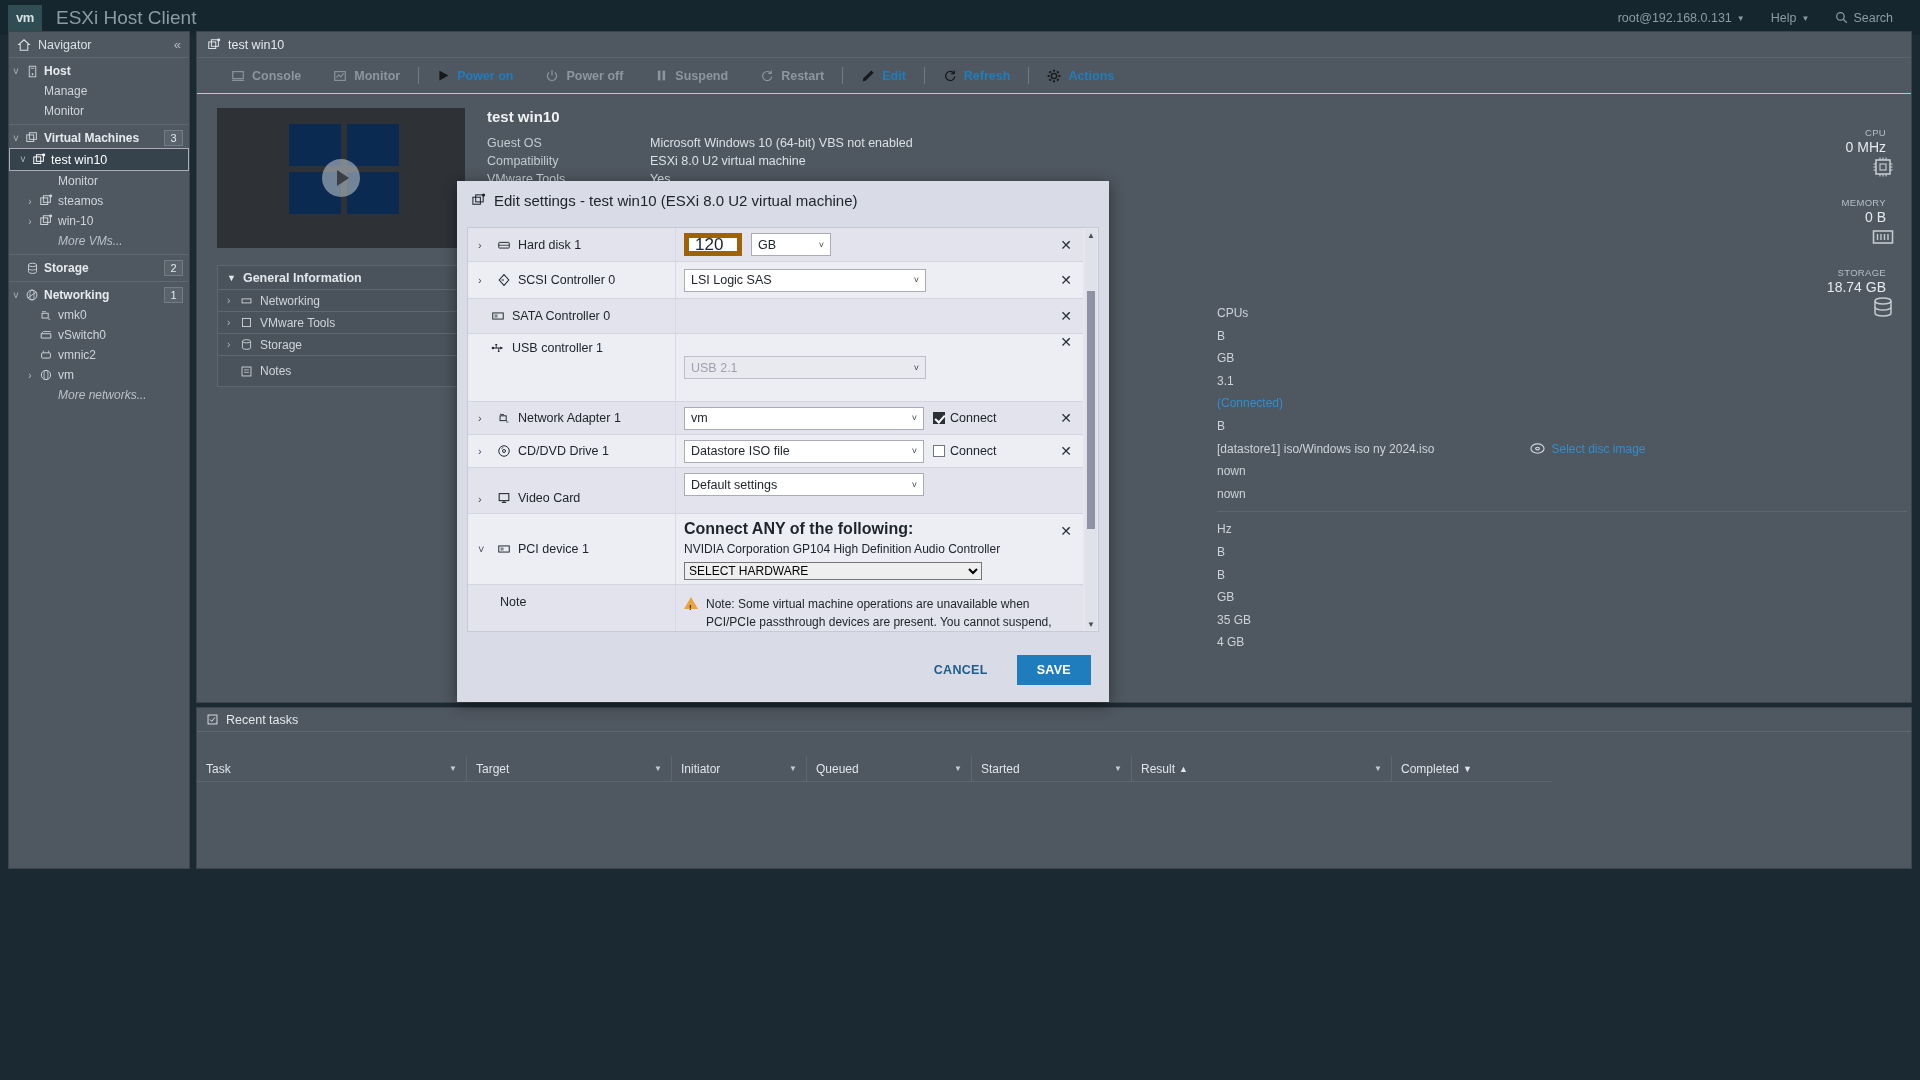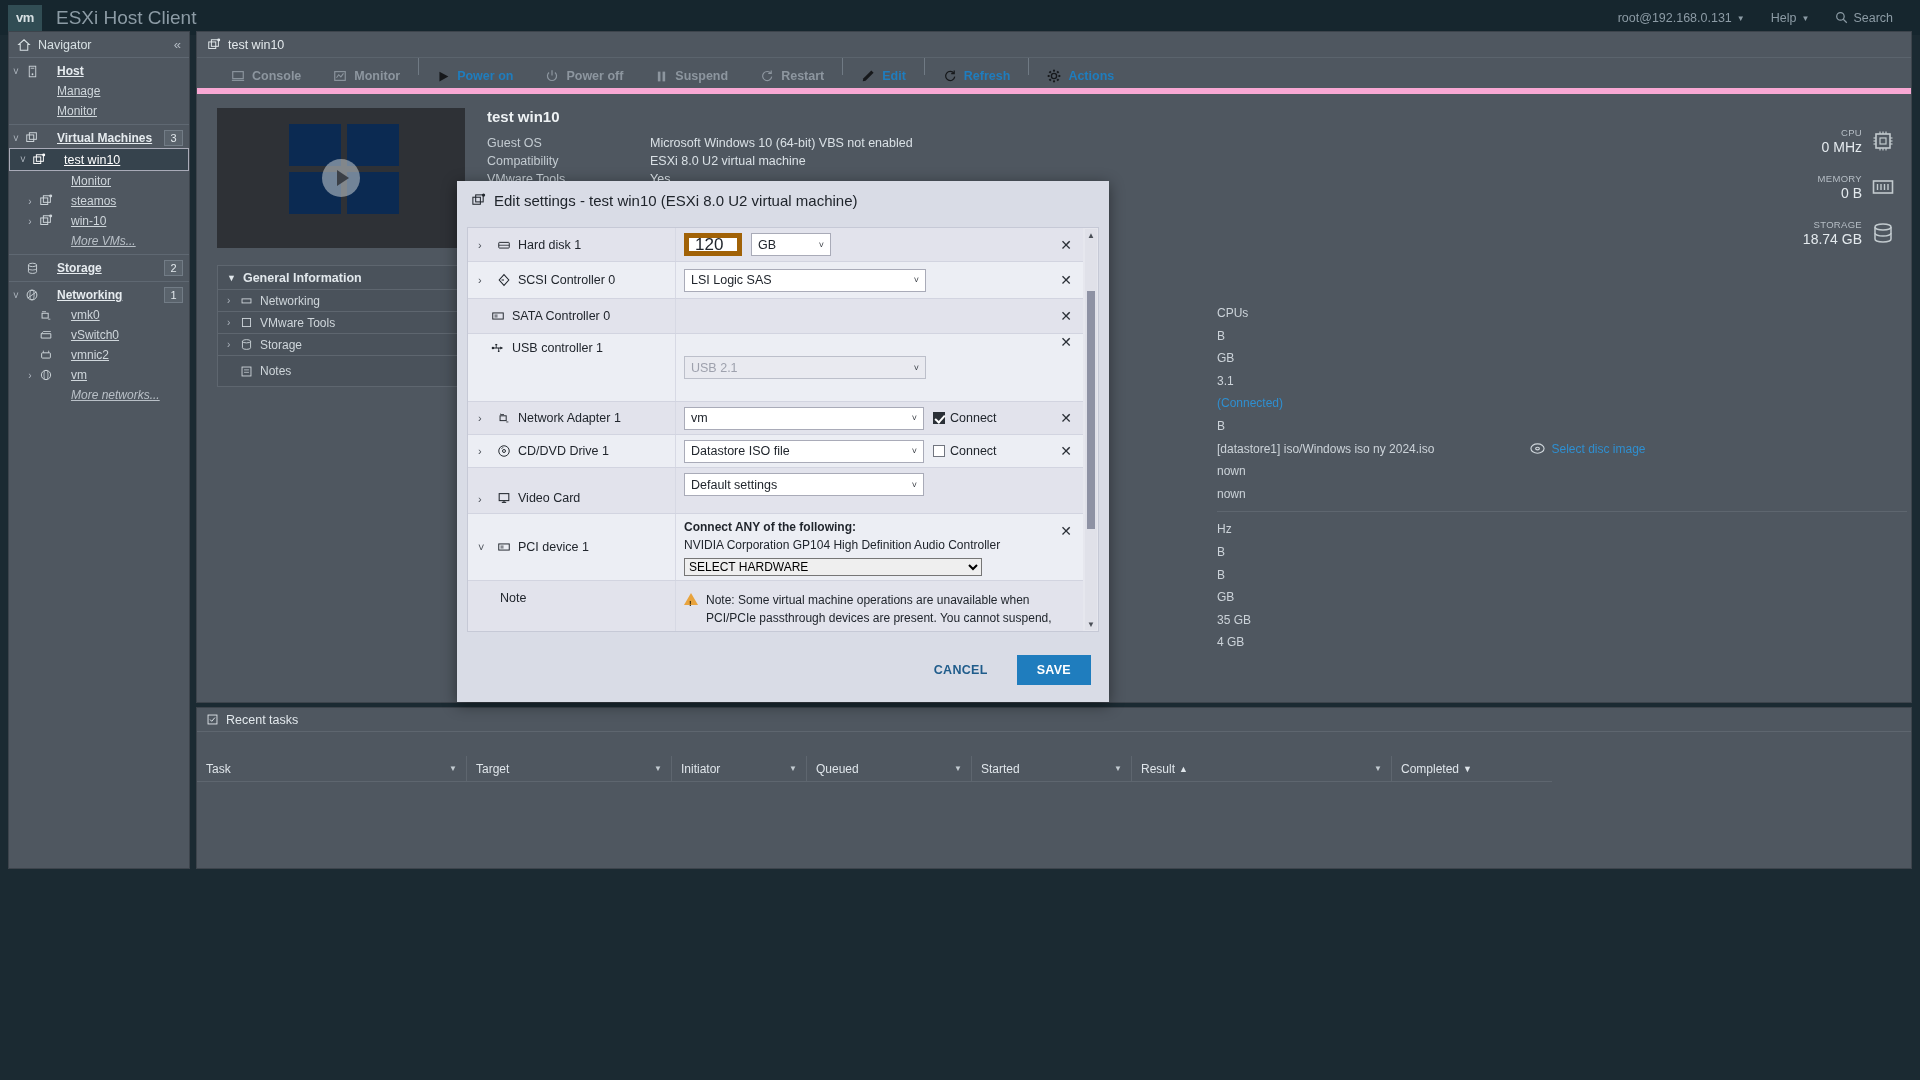--- a/index.html
+++ b/index.html
@@ -57,21 +57,21 @@
     height: 20px; display: flex; align-items: center;
     font-size: 12px; color: #cfd6db; padding-right: 6px;
     white-space: nowrap;
   }
   .nav-row.sel { background: #36434d; color: #ffffff; }
   .nav-row .chev {
     width: 14px; flex: 0 0 14px; text-align: center;
     font-size: 10px; color: #b0b8c0;
   }
   .nav-row .ico { width: 18px; flex: 0 0 18px; display: flex; align-items: center; justify-content: center; }
-  .nav-row .lbl { margin-left: 16px; text-decoration: underline; }
+  .nav-row .lbl { margin-left: 3px; }
   .nav-row .badge {
     margin-left: auto; min-width: 19px; height: 16px;
     border: 1px solid #727c86; background: #5a636c;
     color: #e2e8ec; font-size: 11px;
     display: flex; align-items: center; justify-content: center;
     padding: 0 4px;
   }
   .nav-indent-1 { padding-left: 32px; }
   .nav-indent-2 { padding-left: 14px; }
   .nav-indent-3 { padding-left: 46px; }
@@ -81,23 +81,23 @@
   .content {
     position: absolute; left: 196px; top: 31px; width: 1716px; height: 672px;
     background: #4f5760; border: 1px solid #3d444c;
   }
   .content-title {
     height: 26px; display: flex; align-items: center; gap: 7px;
     padding: 0 10px; color: #e3e9ec; font-size: 12.5px;
     border-bottom: 1px solid #5b646d;
   }
   .toolbar {
-    height: 36px; display: flex; align-items: flex-start;
+    height: 36px; display: flex; align-items: center;
     padding: 0 18px; gap: 0px;
-    border-bottom: 6px solid #f9a8d4;
+    border-bottom: 1px solid #f9a8d4;
   }
   .tb-btn {
     display: flex; align-items: center; gap: 7px;
     padding: 0 16px; height: 36px;
     font-size: 12.5px; font-weight: bold; color: #8d969f;
   }
   .tb-btn.active { color: #1f7dbe; }
   .tb-sep { width: 1px; height: 17px; background: #707a84; margin: 0 2px; }
 
   
@@ -121,21 +121,21 @@
     border-bottom: 8px solid transparent;
   }
   .vm-info { margin-left: 22px; color: #d6dde2; font-size: 12.5px; flex: 1; }
   .vm-name { font-size: 15px; font-weight: bold; color: #eef2f4; margin-bottom: 9px; }
   .vm-kv { display: flex; line-height: 18px; }
   .vm-kv .k { width: 163px; color: #c3cbd1; }
   .vm-kv .v { color: #d9e0e5; }
 
   
   .vm-stats { position: absolute; right: 16px; top: 95px; width: 120px; color: #c7ced4; }
-  .stat { display: flex; align-items: center; justify-content: flex-end; margin-bottom: 18px; }
+  .stat { display: flex; align-items: flex-end; justify-content: flex-end; margin-bottom: 18px; flex-direction: column; }
   .stat-txt { text-align: right; margin-right: 9px; }
   .stat-lbl { font-size: 9.5px; letter-spacing: 0.3px; color: #b6bec5; }
   .stat-val { font-size: 14px; color: #e4eaee; margin-top: 1px; }
 
   
   .geninfo {
     position: absolute; left: 20px; top: 233px; width: 500px;
     background: #4a525b; border: 1px solid #5e666f;
   }
   .gi-head {
@@ -244,21 +244,21 @@
     width: 12px; height: 12px; border: 1px solid #71757f; background: #fff;
     position: relative;
   }
   .chkbox.on { background: #2a2f36; border-color: #2a2f36; }
   .chkbox.on::after {
     content: ""; position: absolute; left: 3px; top: 0px;
     width: 4px; height: 8px; border: solid #fff;
     border-width: 0 2px 2px 0; transform: rotate(42deg);
   }
   .pci-block { flex: 1; padding: 6px 8px 4px 8px; }
-  .pci-strong { font-size: 12px; font-weight: bold; color: #1f242b; margin-bottom: 4px; }
+  .pci-strong { font-size: 16px; font-weight: bold; color: #1f242b; margin-bottom: 4px; }
   .pci-dev { font-size: 12px; color: #21262d; margin-bottom: 5px; }
   .hw-select-native {
     width: 298px; height: 18px; font-size: 12px;
     font-family: "Liberation Sans", sans-serif;
     border: 1px solid #767676;
   }
   .note-lbl {
     width: 208px; flex: 0 0 208px; font-size: 12.5px; color: #21262d;
     padding: 10px 0 0 32px; border-right: 1px solid #d7d9e4;
     align-self: stretch;

